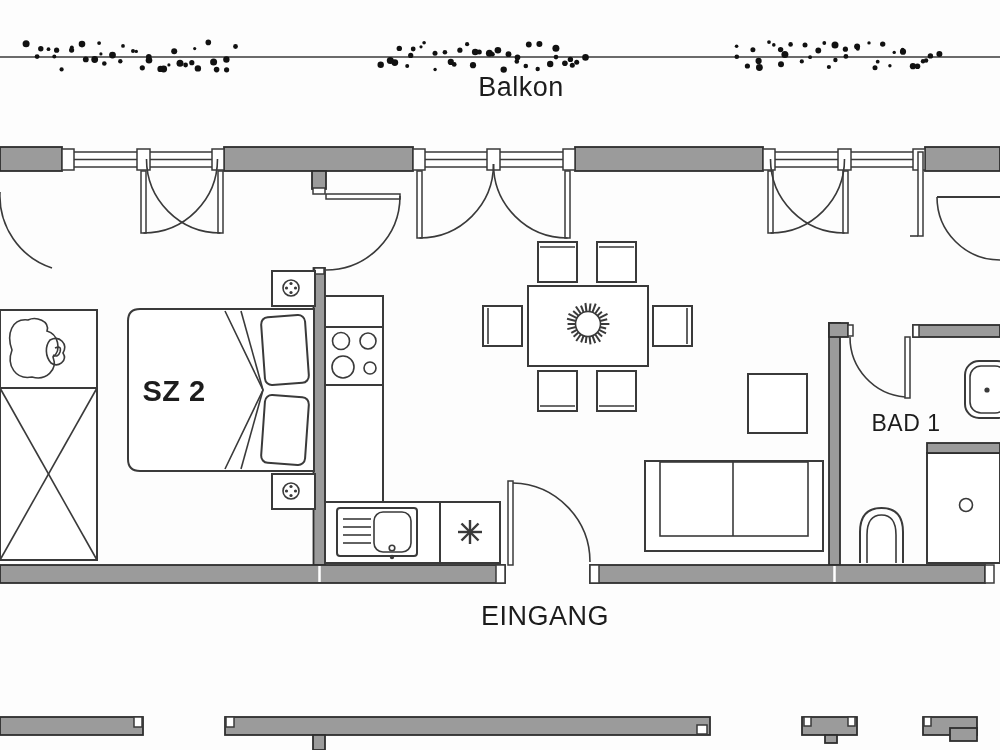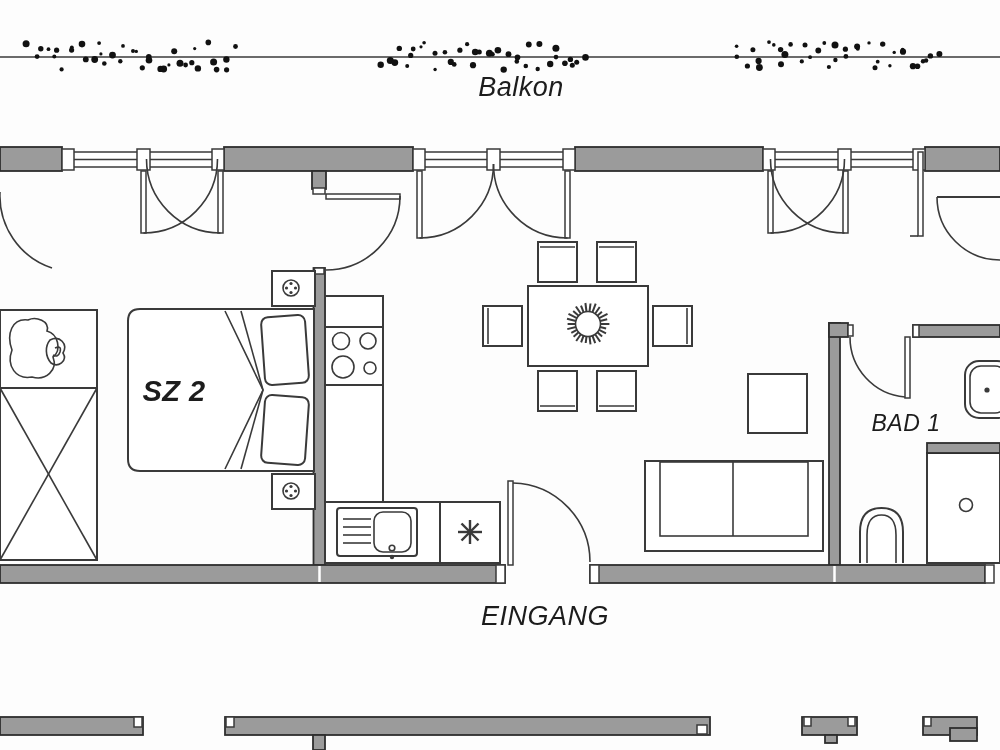--- a/index.html
+++ b/index.html
@@ -1,20 +1,20 @@
 <!DOCTYPE html>
 <html style="--wall-fill: #9b9b9b; --wall-stroke: #2e2e2e; --line: #3a3a3a; --text: #1c1c1c; --background: #fdfdfd; --hedge-dots: #111111;"><head>
 <meta charset="utf-8">
 <style>
   :root{
     --wall-fill:#9b9b9b; --wall-stroke:#2e2e2e; --line:#3a3a3a;
     --text:#1c1c1c; --background:#fdfdfd; --hedge-dots:#111111;
   }
   html,body{margin:0;padding:0;background:var(--background);}
-  .stage{position:relative;width:1000px;height:750px;background:var(--background);overflow:hidden;font-style:italic;}
+  .stage{position:relative;width:1000px;height:750px;background:var(--background);overflow:hidden;}
   svg{display:block;}
   .wall{fill:var(--wall-fill);stroke:var(--wall-stroke);stroke-width:1.8;}
   .jamb{fill:#ffffff;stroke:var(--line);stroke-width:1.5;}
   .seam{stroke:#ffffff;stroke-width:2.5;}
   .ln{fill:none;stroke:var(--line);stroke-width:2;}
   .thin{fill:none;stroke:var(--line);stroke-width:1.6;}
   .furn{fill:#ffffff;stroke:var(--line);stroke-width:2;}
   .leaf{fill:#ffffff;stroke:var(--line);stroke-width:1.5;}
   .winband{fill:#ffffff;stroke:var(--line);stroke-width:1.5;}
   .dot{fill:var(--line);}

